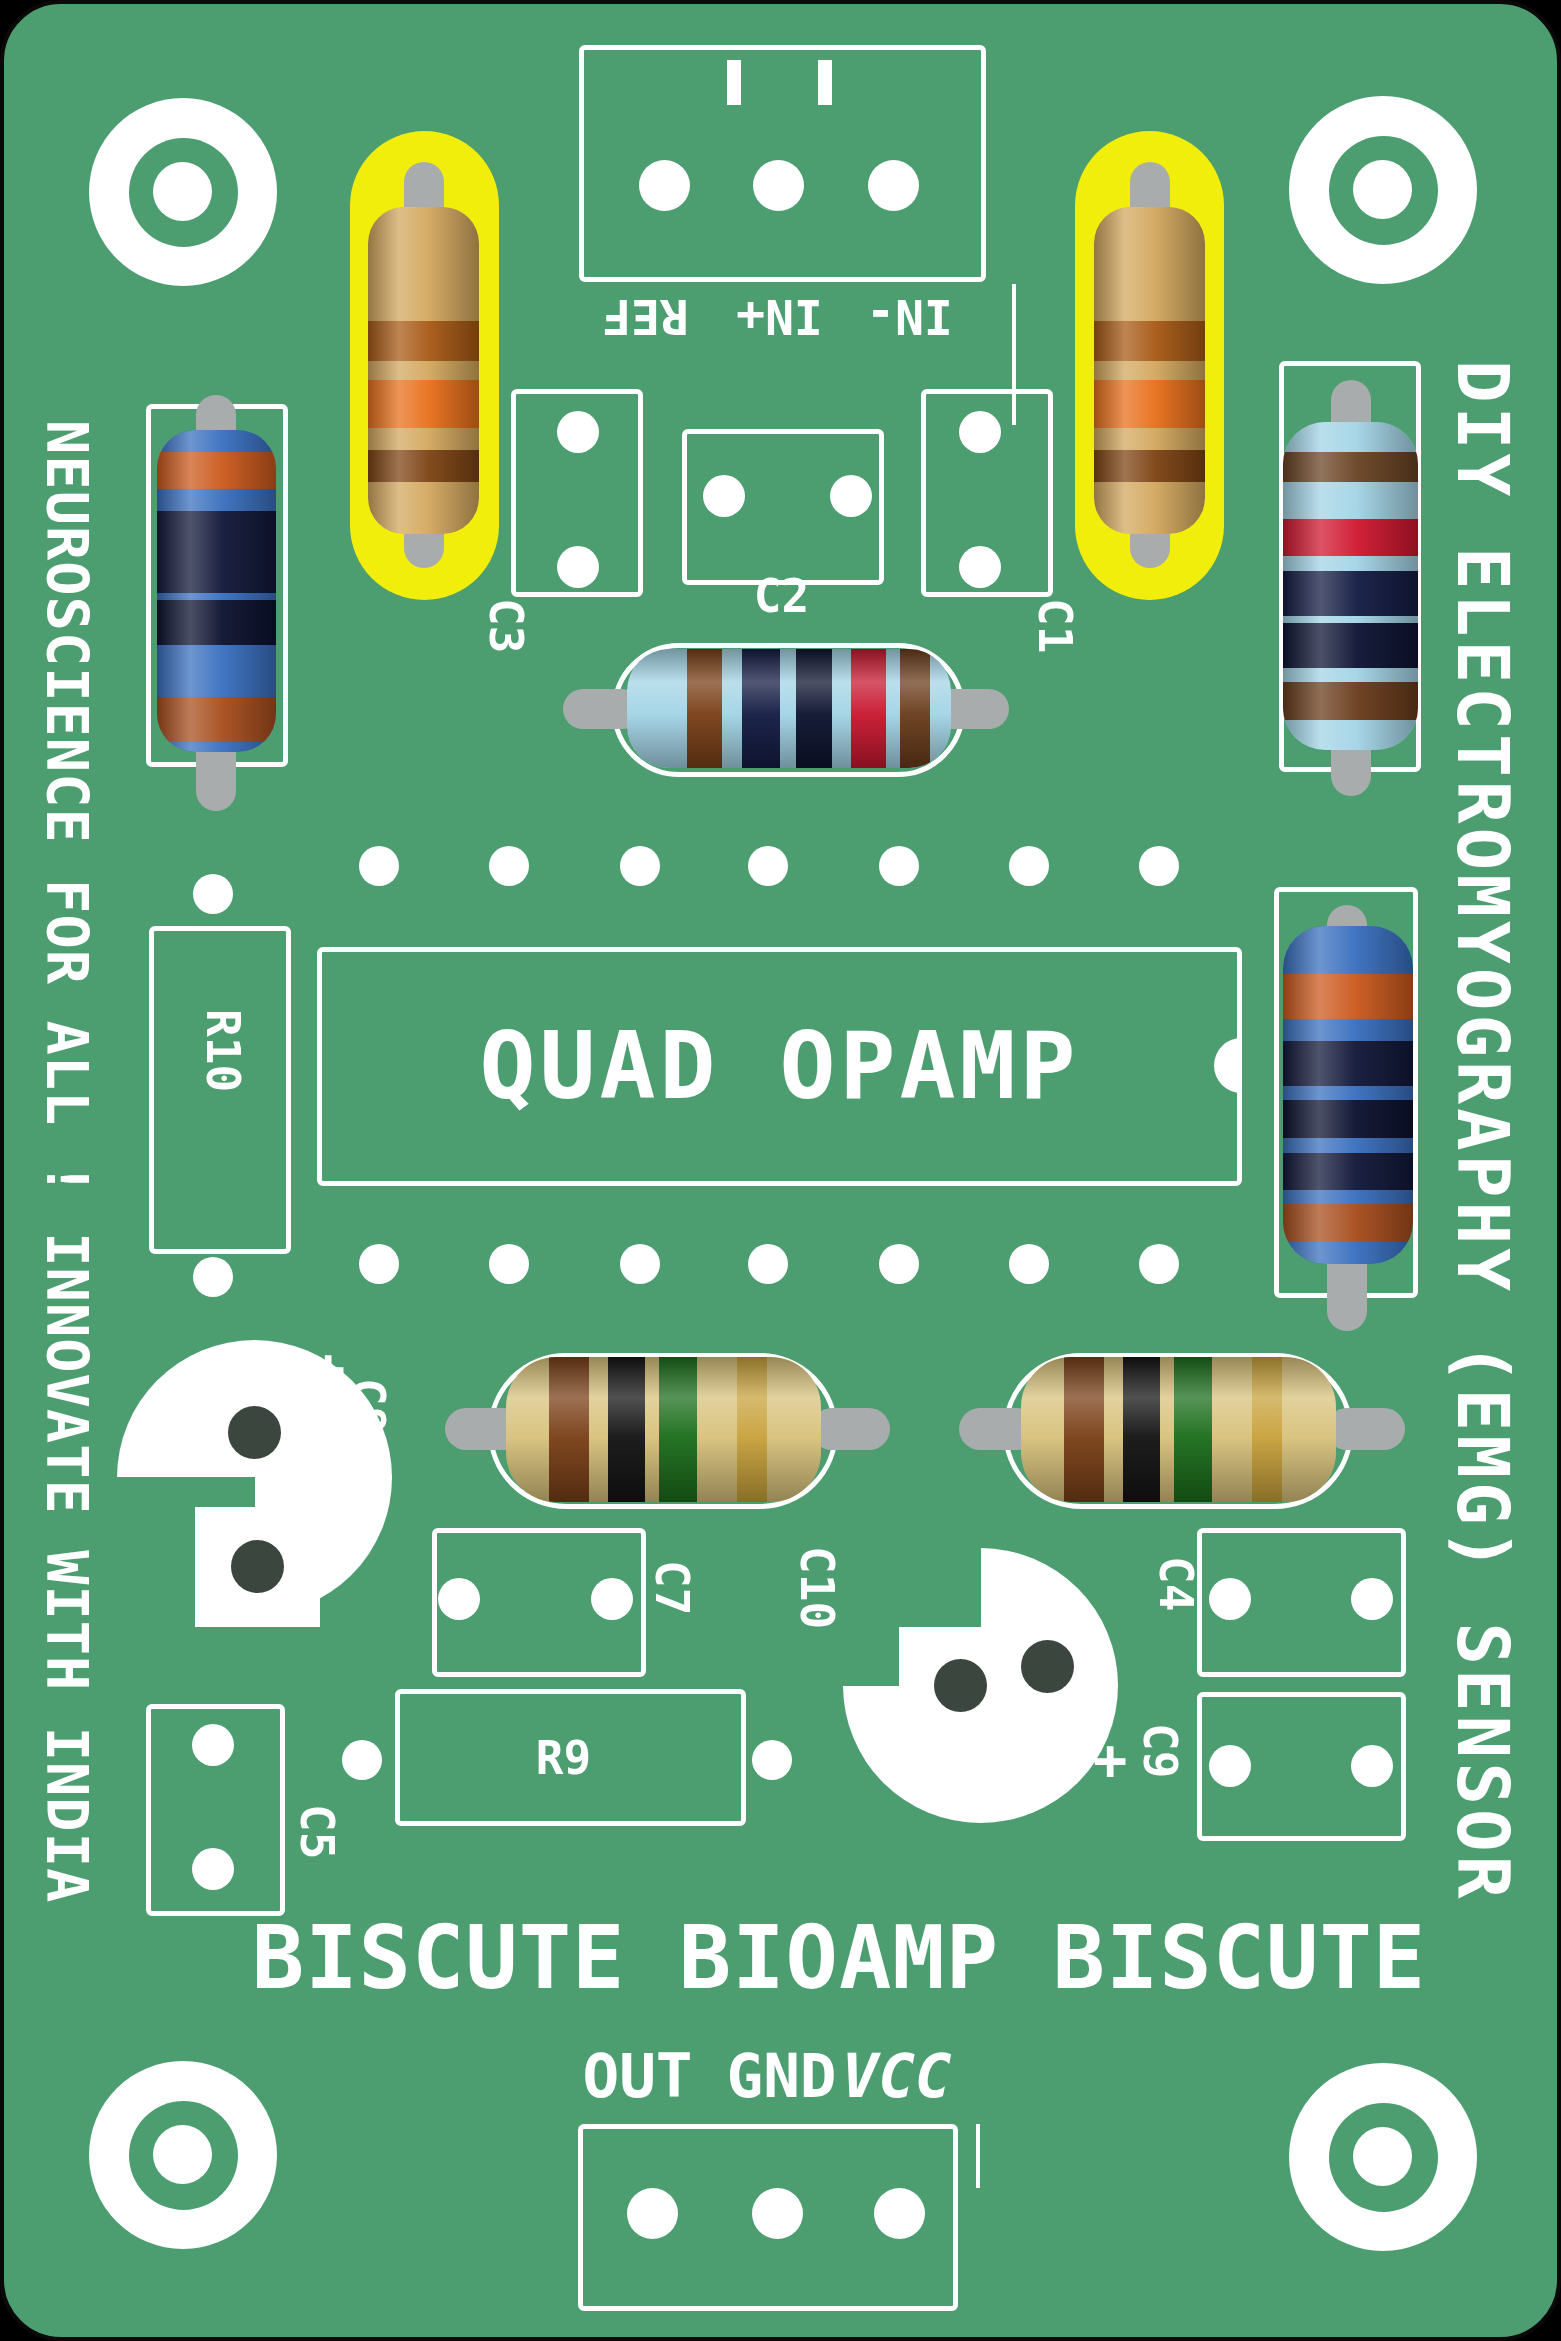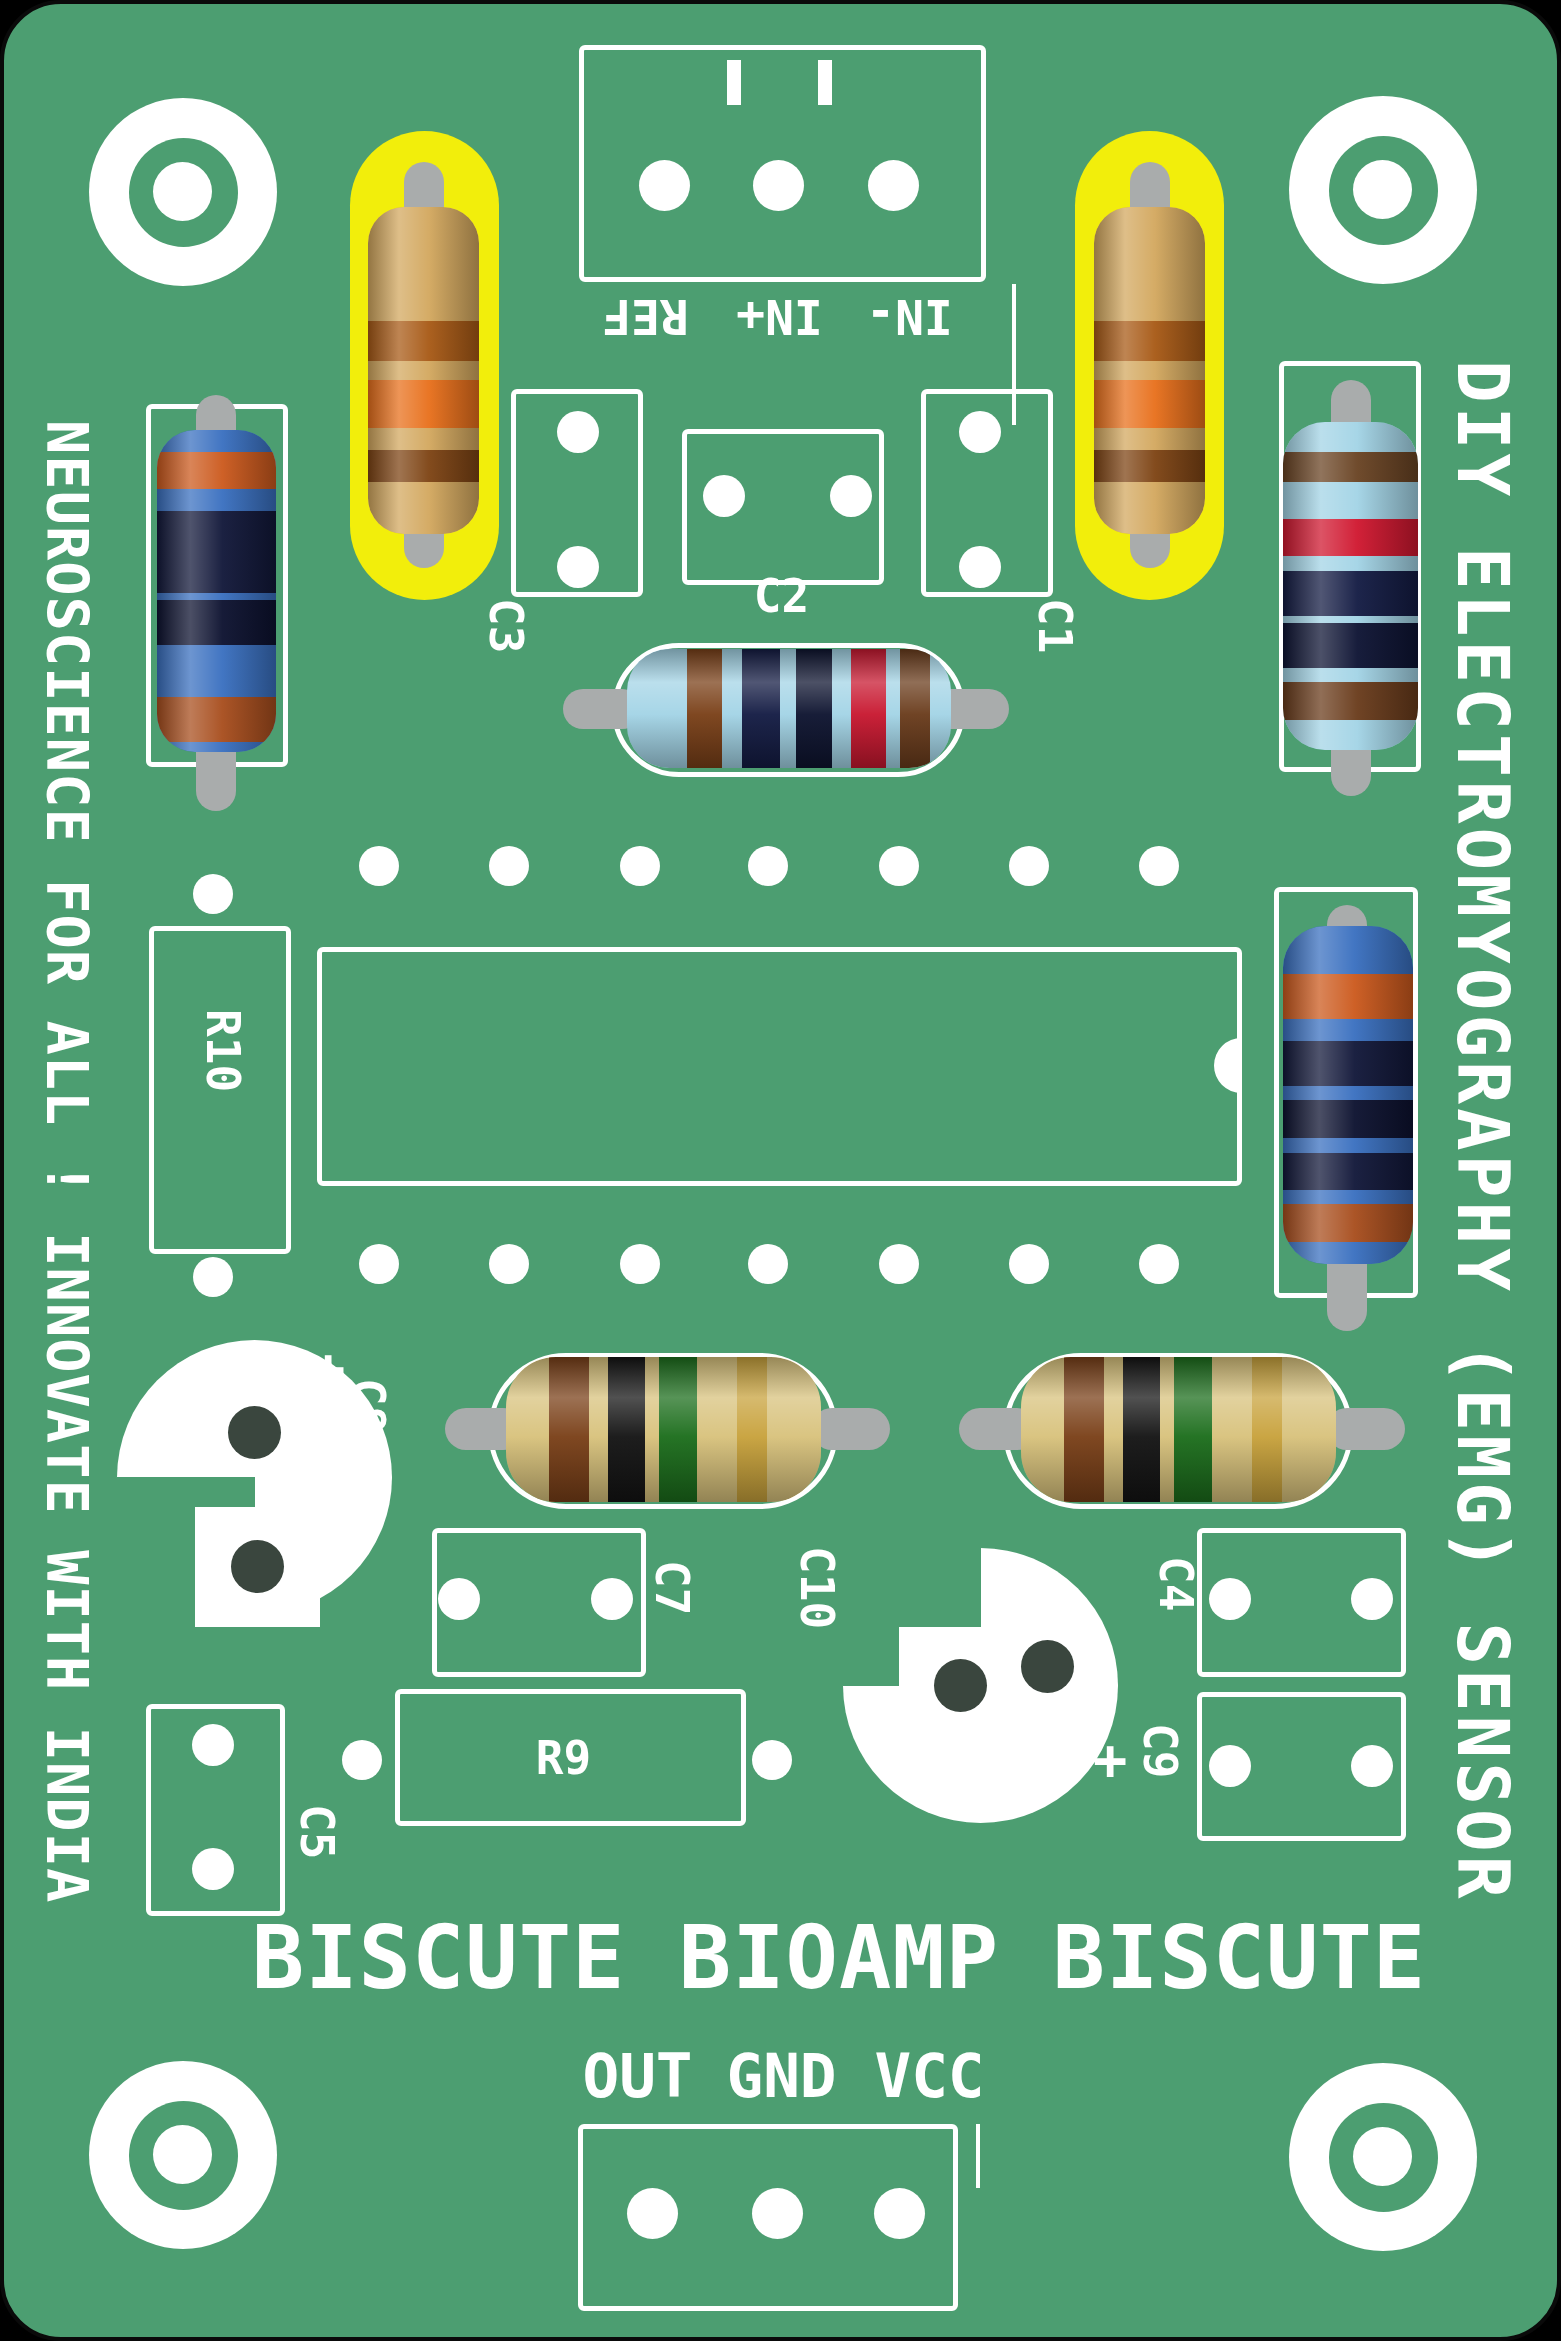--- a/index.html
+++ b/index.html
@@ -152,20 +152,21 @@
     <i class="dot" style="left:1135px;top:842px;width:40px;height:40px;"></i>
     <i class="dot" style="left:355px;top:1240px;width:40px;height:40px;"></i>
     <i class="dot" style="left:485px;top:1240px;width:40px;height:40px;"></i>
     <i class="dot" style="left:616px;top:1240px;width:40px;height:40px;"></i>
     <i class="dot" style="left:744px;top:1240px;width:40px;height:40px;"></i>
     <i class="dot" style="left:875px;top:1240px;width:40px;height:40px;"></i>
     <i class="dot" style="left:1005px;top:1240px;width:40px;height:40px;"></i>
     <i class="dot" style="left:1135px;top:1240px;width:40px;height:40px;"></i>
 
     <div class="sil ic" style="left:313px;top:943px;width:925px;height:239px;">
+      <div class="silk-text" style="position:static;font-size:93px;letter-spacing:4px;">QUAD OPAMP</div>
       <div class="notch">
           <div></div>
         </div>
     </div>
 
     <div class="sil" style="left:145px;top:922px;width:142px;height:328px;"></div>
     <i class="dot" style="left:189px;top:870px;width:40px;height:40px;"></i>
     <i class="dot" style="left:189px;top:1253px;width:40px;height:40px;"></i>
     <div class="silk-text vtext" style="left:196px;top:1005px;font-size:46px;">R10</div>
 
@@ -252,21 +253,21 @@
 
     <div class="sil" style="left:142px;top:1700px;width:139px;height:212px;"></div>
     <i class="dot" style="left:188px;top:1720px;width:42px;height:42px;"></i>
     <i class="dot" style="left:188px;top:1844px;width:42px;height:42px;"></i>
     <div class="silk-text vtext" style="left:290px;top:1800px;font-size:46px;">C5</div>
 
     <div class="silk-text ctr" style="left:246px;top:1911px;width:1178px;font-size:87px;letter-spacing:1px;">BISCUTE BIOAMP BISCUTE</div>
 
     <div class="silk-text ctr" style="left:559px;top:2041px;width:149px;font-size:61px;">OUT</div>
     <div class="silk-text ctr" style="left:703px;top:2041px;width:149px;font-size:61px;">GND</div>
-    <div class="silk-text ctr" style="left:851px;top:2041px;width:149px;font-size:61px;">VCC</div>
+    <div class="silk-text ctr" style="left:818px;top:2041px;width:149px;font-size:61px;font-style:italic;">VCC</div>
 
     <div class="sil" style="left:574px;top:2120px;width:380px;height:187px;"></div>
     <div class="bar" style="left:972px;top:2120px;width:4px;height:64px;"></div>
     <i class="dot" style="left:623px;top:2184px;width:51px;height:51px;"></i>
     <i class="dot" style="left:748px;top:2184px;width:51px;height:51px;"></i>
     <i class="dot" style="left:870px;top:2184px;width:51px;height:51px;"></i>
 
     <div class="silk-text vtext" style="left:34px;top:416px;font-size:57px;letter-spacing:1px;">NEUROSCIENCE FOR ALL ! INNOVATE WITH INDIA</div>
     <div class="silk-text vtext" style="left:1443px;top:356px;font-size:71px;letter-spacing:4px;">DIY ELECTROMYOGRAPHY (EMG) SENSOR</div>
 

